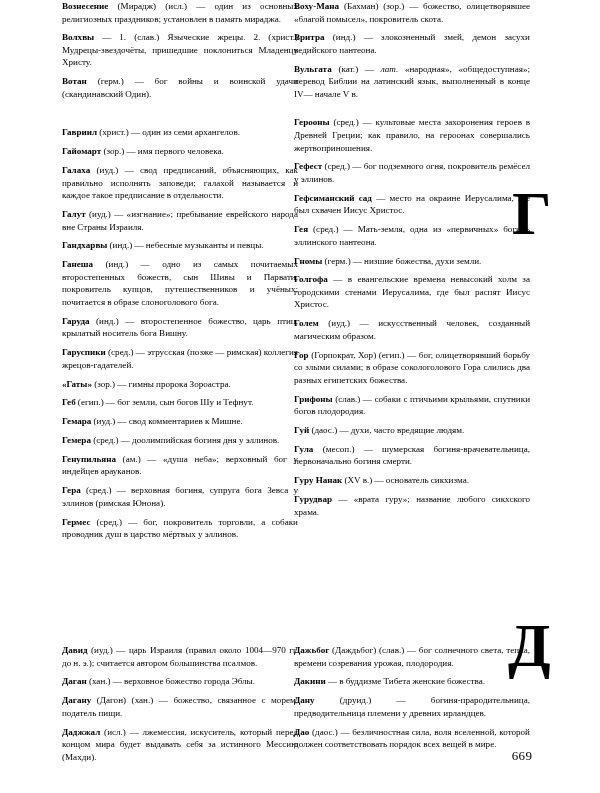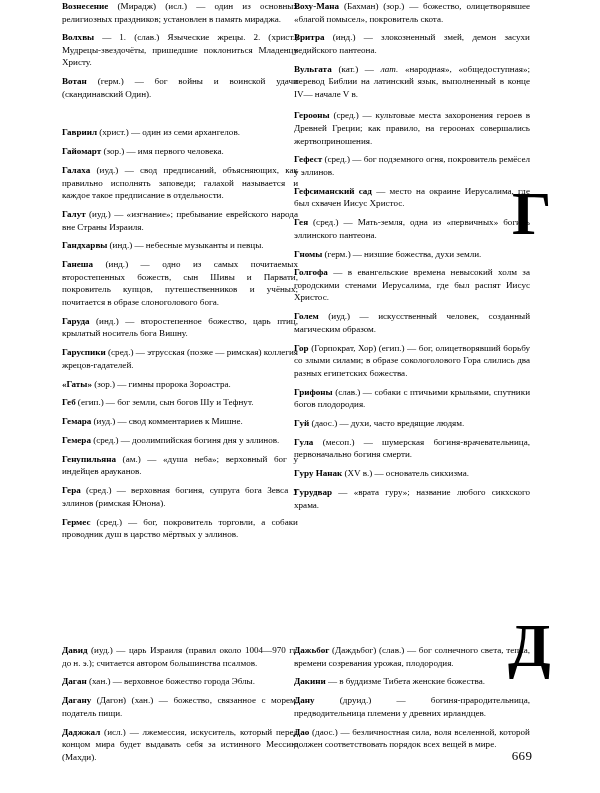--- a/index.html
+++ b/index.html
@@ -113,21 +113,21 @@
         <p class="entry"><span class="hw">Гемара</span><span> (иуд.) — свод комментариев к Мишне.</span></p>
         <p class="entry"><span class="hw">Гемера</span><span> (сред.) — доолимпийская богиня дня у эллинов.</span></p>
         <p class="entry"><span class="hw">Генупильяна</span><span> (ам.) — «душа неба»; верховный бог у индейцев арауканов.</span></p>
         <p class="entry"><span class="hw">Гера</span><span> (сред.) — верховная богиня, супруга бога Зевса у эллинов (римская Юнона).</span></p>
         <p class="entry"><span class="hw">Гермес</span><span> (сред.) — бог, покровитель торговли, а собаки проводник душ в царство мёртвых у эллинов.</span></p>
       </div>
     <div class="col col-right" id="g-col-right">
         <p class="entry"><span class="hw">Воху-Мана</span><span> (Бахман) (зор.) — божество, олицетворявшее «благой помысел», покровитель скота.</span></p>
         <p class="entry"><span class="hw">Вритра</span><span> (инд.) — злокозненный змей, демон засухи ведийского пантеона.</span></p>
         <p class="entry"><span class="hw">Вульгата</span><span> (кат.) — </span><span class="ital">лат.</span><span> «народная», «общедоступная»; перевод Библии на латинский язык, выполненный в конце IV— начале V в.</span></p>
-        <p class="entry" style="margin-top: 9px;"><span class="hw">Герооны</span><span> (сред.) — культовые места захоронения героев в Древней Греции; как правило, на героонах совершались жертвоприношения.</span></p>
+        <p class="entry" style="margin-top: 16px;"><span class="hw">Герооны</span><span> (сред.) — культовые места захоронения героев в Древней Греции; как правило, на героонах совершались жертвоприношения.</span></p>
         <p class="entry"><span class="hw">Гефест</span><span> (сред.) — бог подземного огня, покровитель ремёсел у эллинов.</span></p>
         <p class="entry"><span class="hw">Гефсиманский сад</span><span> — место на окраине Иерусалима, где был схвачен Иисус Христос.</span></p>
         <p class="entry"><span class="hw">Гея</span><span> (сред.) — Мать-земля, одна из «первичных» богинь эллинского пантеона.</span></p>
         <p class="entry"><span class="hw">Гномы</span><span> (герм.) — низшие божества, духи земли.</span></p>
         <p class="entry"><span class="hw">Голгофа</span><span> — в евангельские времена невысокий холм за городскими стенами Иерусалима, где был распят Иисус Христос.</span></p>
         <p class="entry"><span class="hw">Голем</span><span> (иуд.) — искусственный человек, созданный магическим образом.</span></p>
         <p class="entry"><span class="hw">Гор</span><span> (Горпократ, Хор) (егип.) — бог, олицетворявший борьбу со злыми силами; в образе сокологолового Гора слились два разных египетских божества.</span></p>
         <p class="entry"><span class="hw">Грифоны</span><span> (слав.) — собаки с птичьими крыльями, спутники богов плодородия.</span></p>
         <p class="entry"><span class="hw">Гуй</span><span> (даос.) — духи, часто вредящие людям.</span></p>
         <p class="entry"><span class="hw">Гула</span><span> (месоп.) — шумерская богиня-врачевательница, первоначально богиня смерти.</span></p>

